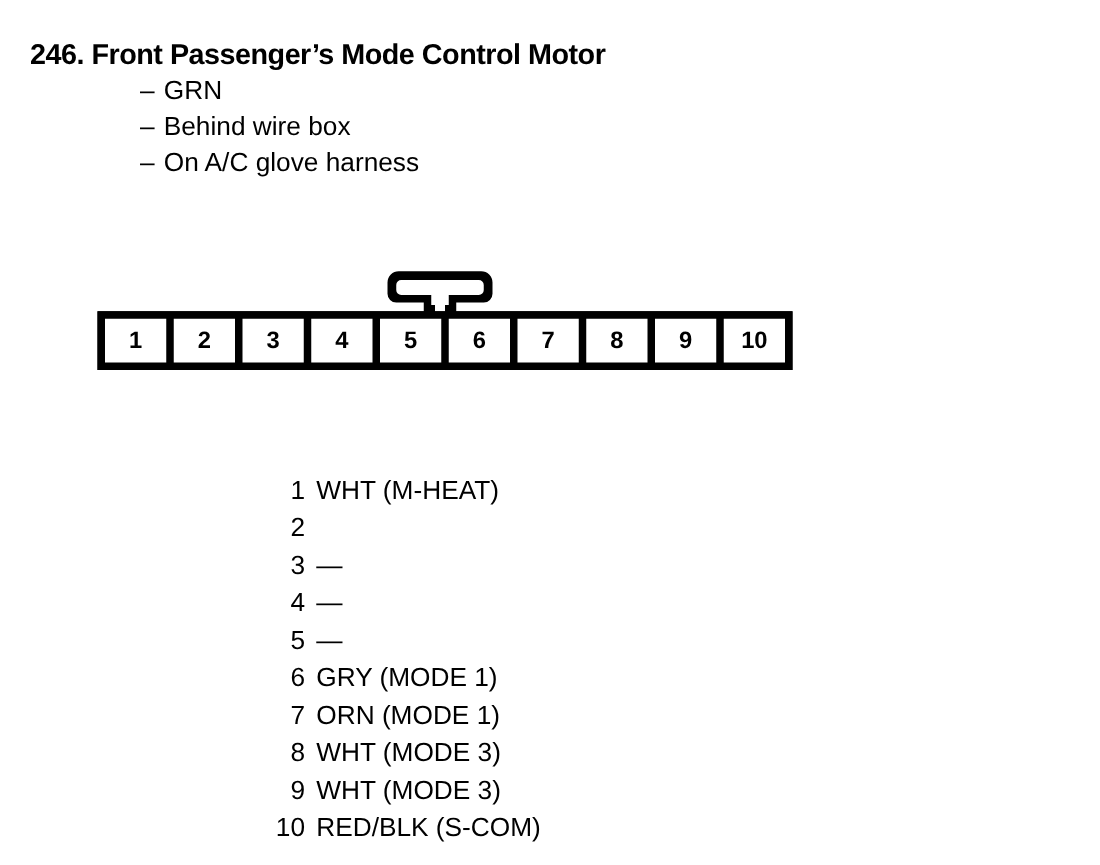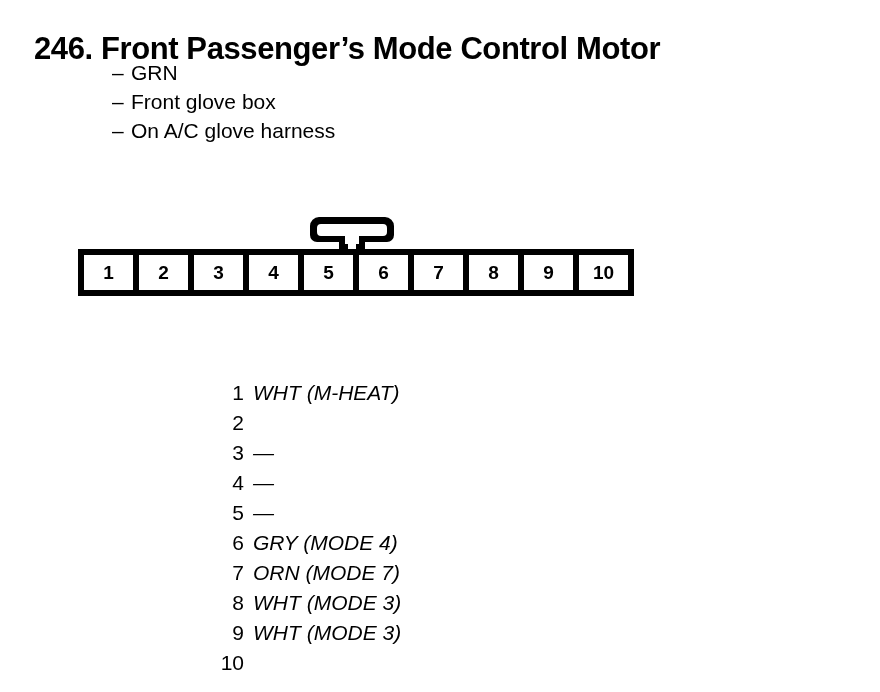--- a/index.html
+++ b/index.html
@@ -13,23 +13,23 @@
     position: relative;
     overflow: hidden;
     font-family: "Liberation Sans", sans-serif;
     color: #000000;
     -webkit-font-smoothing: antialiased;
   }
 
   
   .page-title {
     position: absolute;
-    left: 34px;
+    left: 24px;
     top: 10px;
-    font-size: 31px;
+    font-size: 23px;
     font-weight: bold;
     letter-spacing: -0.4px;
     white-space: nowrap;
     line-height: 36px;
   }
 
   
   .notes {
     position: absolute;
     left: 112px;
@@ -107,36 +107,35 @@
   }
   .pin-legend-num {
     width: 73px;
     text-align: right;
     flex: 0 0 73px;
     padding-right: 9px;
     box-sizing: border-box;
   }
   .pin-legend-desc {
     flex: 1 1 auto;
-    font-style: italic;
   }
 </style>
 </head>
 <body>
 
 <h1 class="page-title">246. Front Passenger’s Mode Control Motor</h1>
 
 <ul class="notes">
   <li>
     <span class="note-dash">–</span>
     <span>GRN</span>
   </li>
   <li>
     <span class="note-dash">–</span>
-    <span>Front glove box</span>
+    <span>Behind wire box</span>
   </li>
   <li>
     <span class="note-dash">–</span>
     <span>On A/C glove harness</span>
   </li>
 </ul>
 
 <div class="connector-wrap">
 
   <div class="latch">
@@ -177,30 +176,31 @@
   <div class="pin-legend-row">
     <span class="pin-legend-num">4</span>
     <span class="pin-legend-desc">—</span>
   </div>
   <div class="pin-legend-row">
     <span class="pin-legend-num">5</span>
     <span class="pin-legend-desc">—</span>
   </div>
   <div class="pin-legend-row">
     <span class="pin-legend-num">6</span>
-    <span class="pin-legend-desc">GRY (MODE 4)</span>
+    <span class="pin-legend-desc">GRY (MODE 1)</span>
   </div>
   <div class="pin-legend-row">
     <span class="pin-legend-num">7</span>
-    <span class="pin-legend-desc">ORN (MODE 7)</span>
+    <span class="pin-legend-desc">ORN (MODE 1)</span>
   </div>
   <div class="pin-legend-row">
     <span class="pin-legend-num">8</span>
     <span class="pin-legend-desc">WHT (MODE 3)</span>
   </div>
   <div class="pin-legend-row">
     <span class="pin-legend-num">9</span>
     <span class="pin-legend-desc">WHT (MODE 3)</span>
   </div>
   <div class="pin-legend-row">
     <span class="pin-legend-num">10</span>
+    <span class="pin-legend-desc">RED/BLK (S-COM)</span>
   </div>
 </div>
 
 </body></html>

